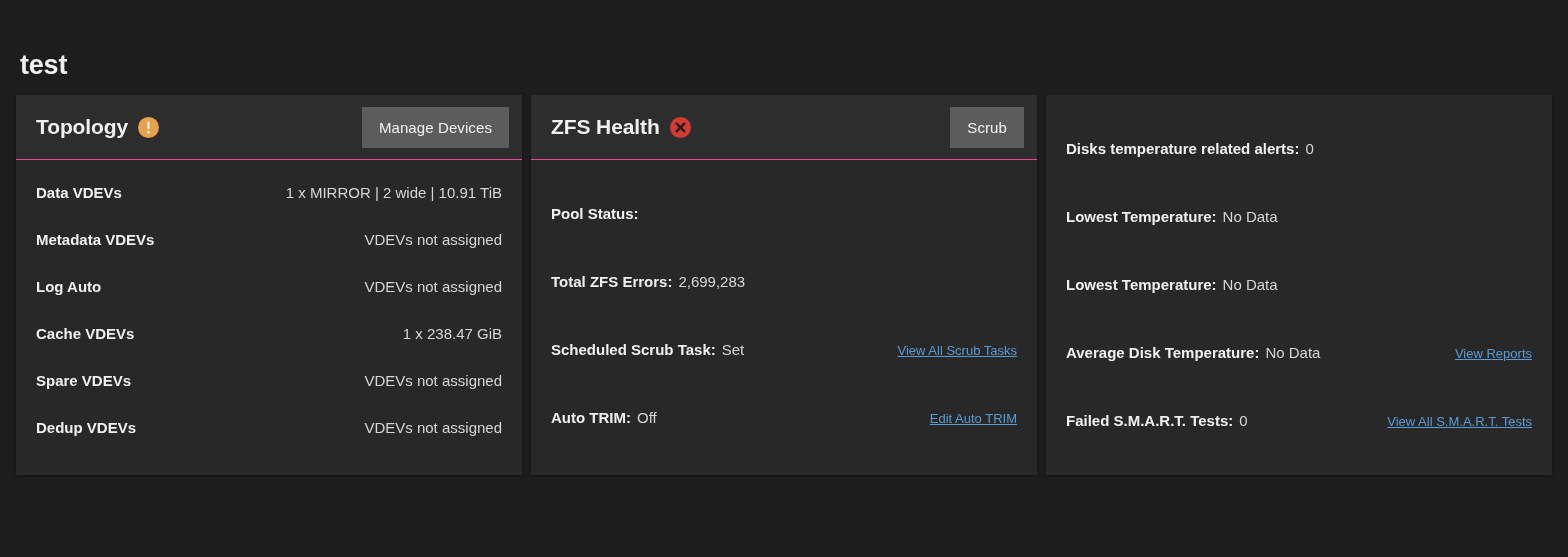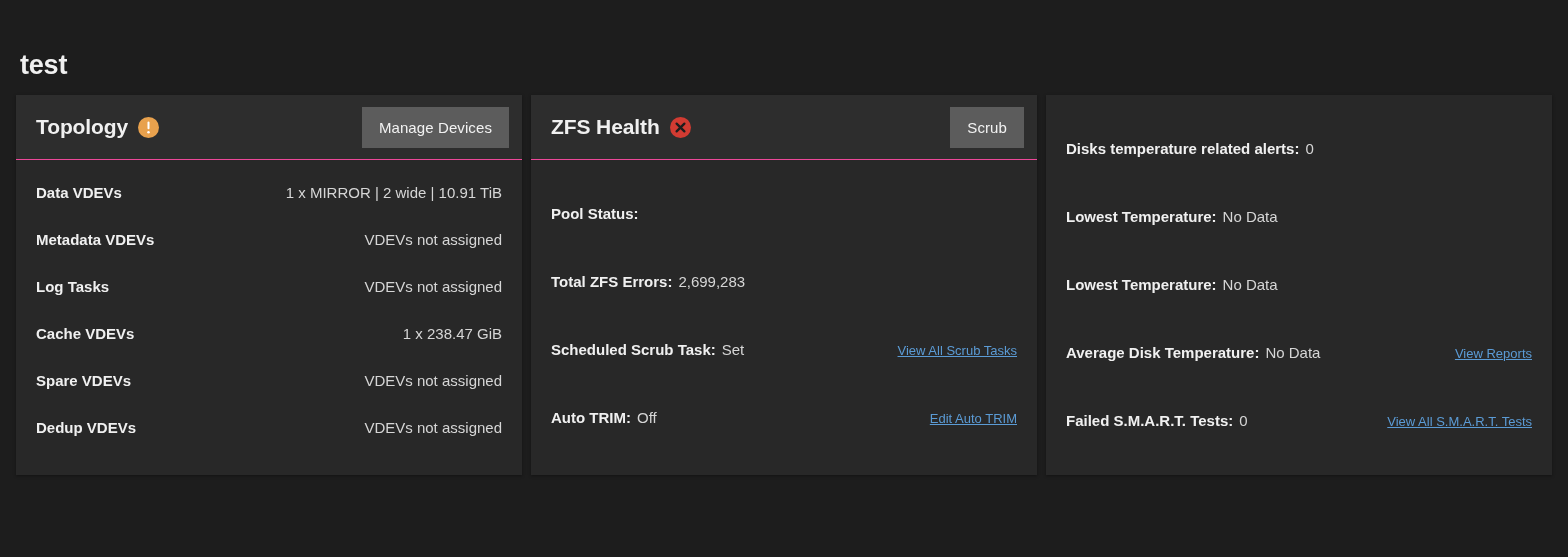--- a/index.html
+++ b/index.html
@@ -196,21 +196,21 @@
         <div class="card-body">
           <div class="kv-row">
             <span class="kv-label">Data VDEVs</span>
             <span class="kv-value">1 x MIRROR | 2 wide | 10.91 TiB</span>
           </div>
           <div class="kv-row">
             <span class="kv-label">Metadata VDEVs</span>
             <span class="kv-value">VDEVs not assigned</span>
           </div>
           <div class="kv-row">
-            <span class="kv-label">Log Tasks</span>
+            <span class="kv-label">Log Auto</span>
             <span class="kv-value">VDEVs not assigned</span>
           </div>
           <div class="kv-row">
             <span class="kv-label">Cache VDEVs</span>
             <span class="kv-value">1 x 238.47 GiB</span>
           </div>
           <div class="kv-row">
             <span class="kv-label">Spare VDEVs</span>
             <span class="kv-value">VDEVs not assigned</span>
           </div>

